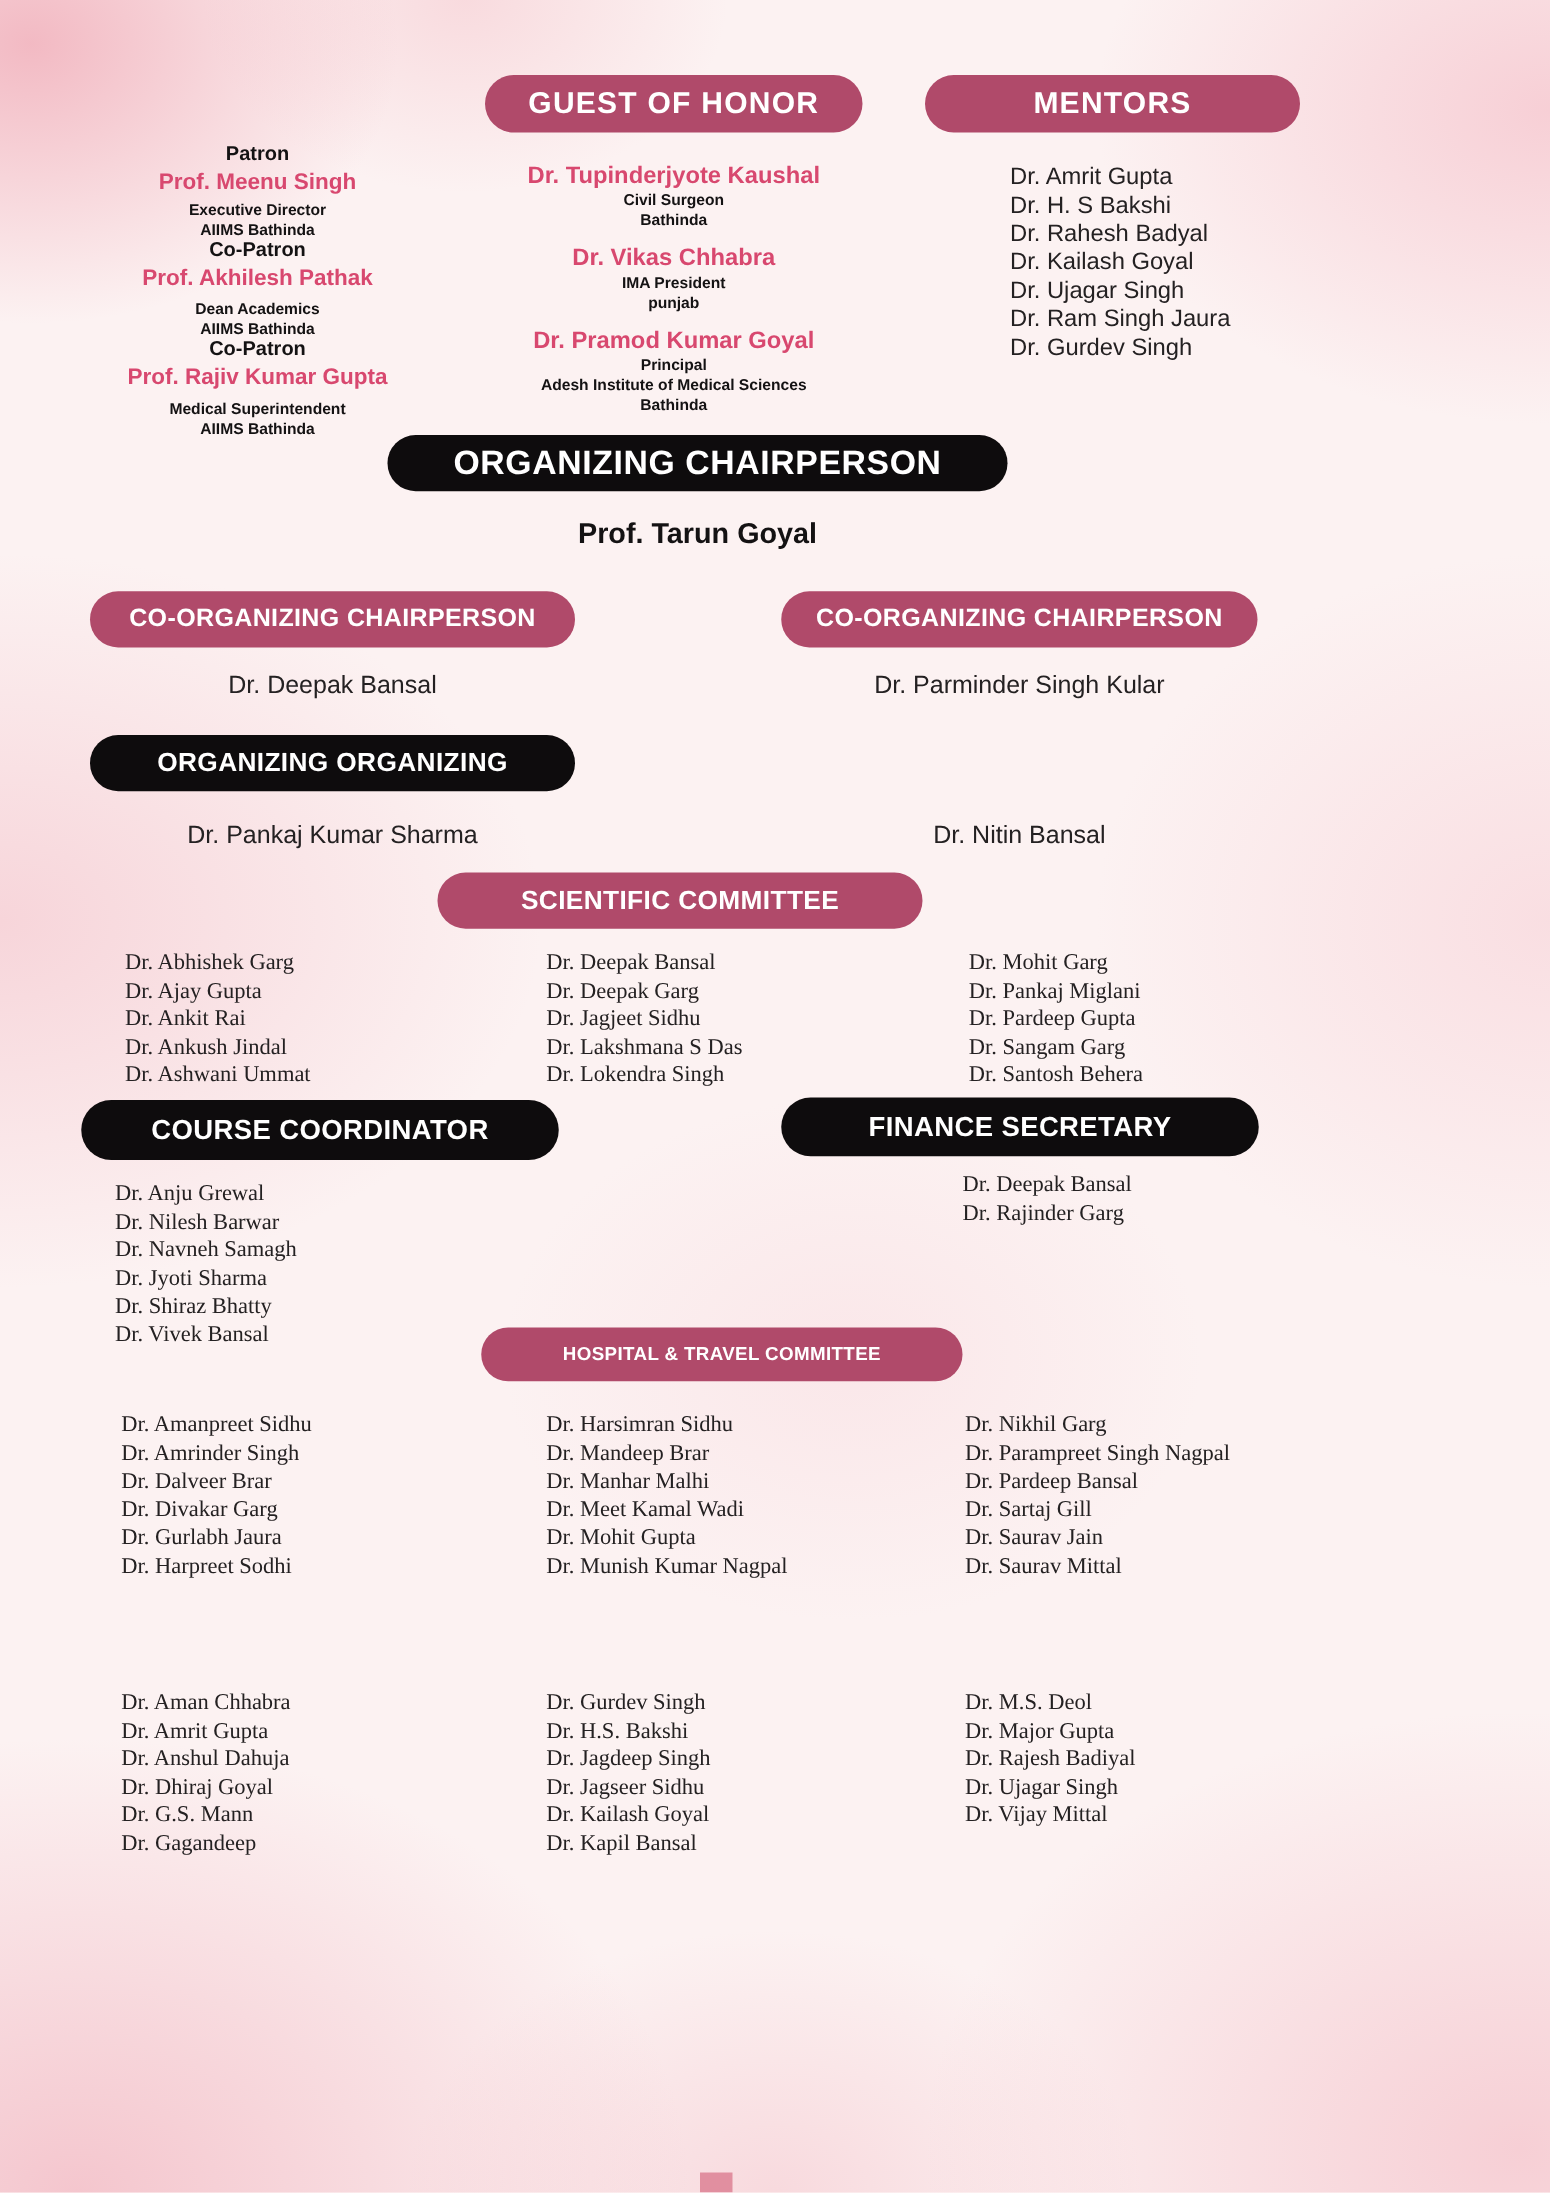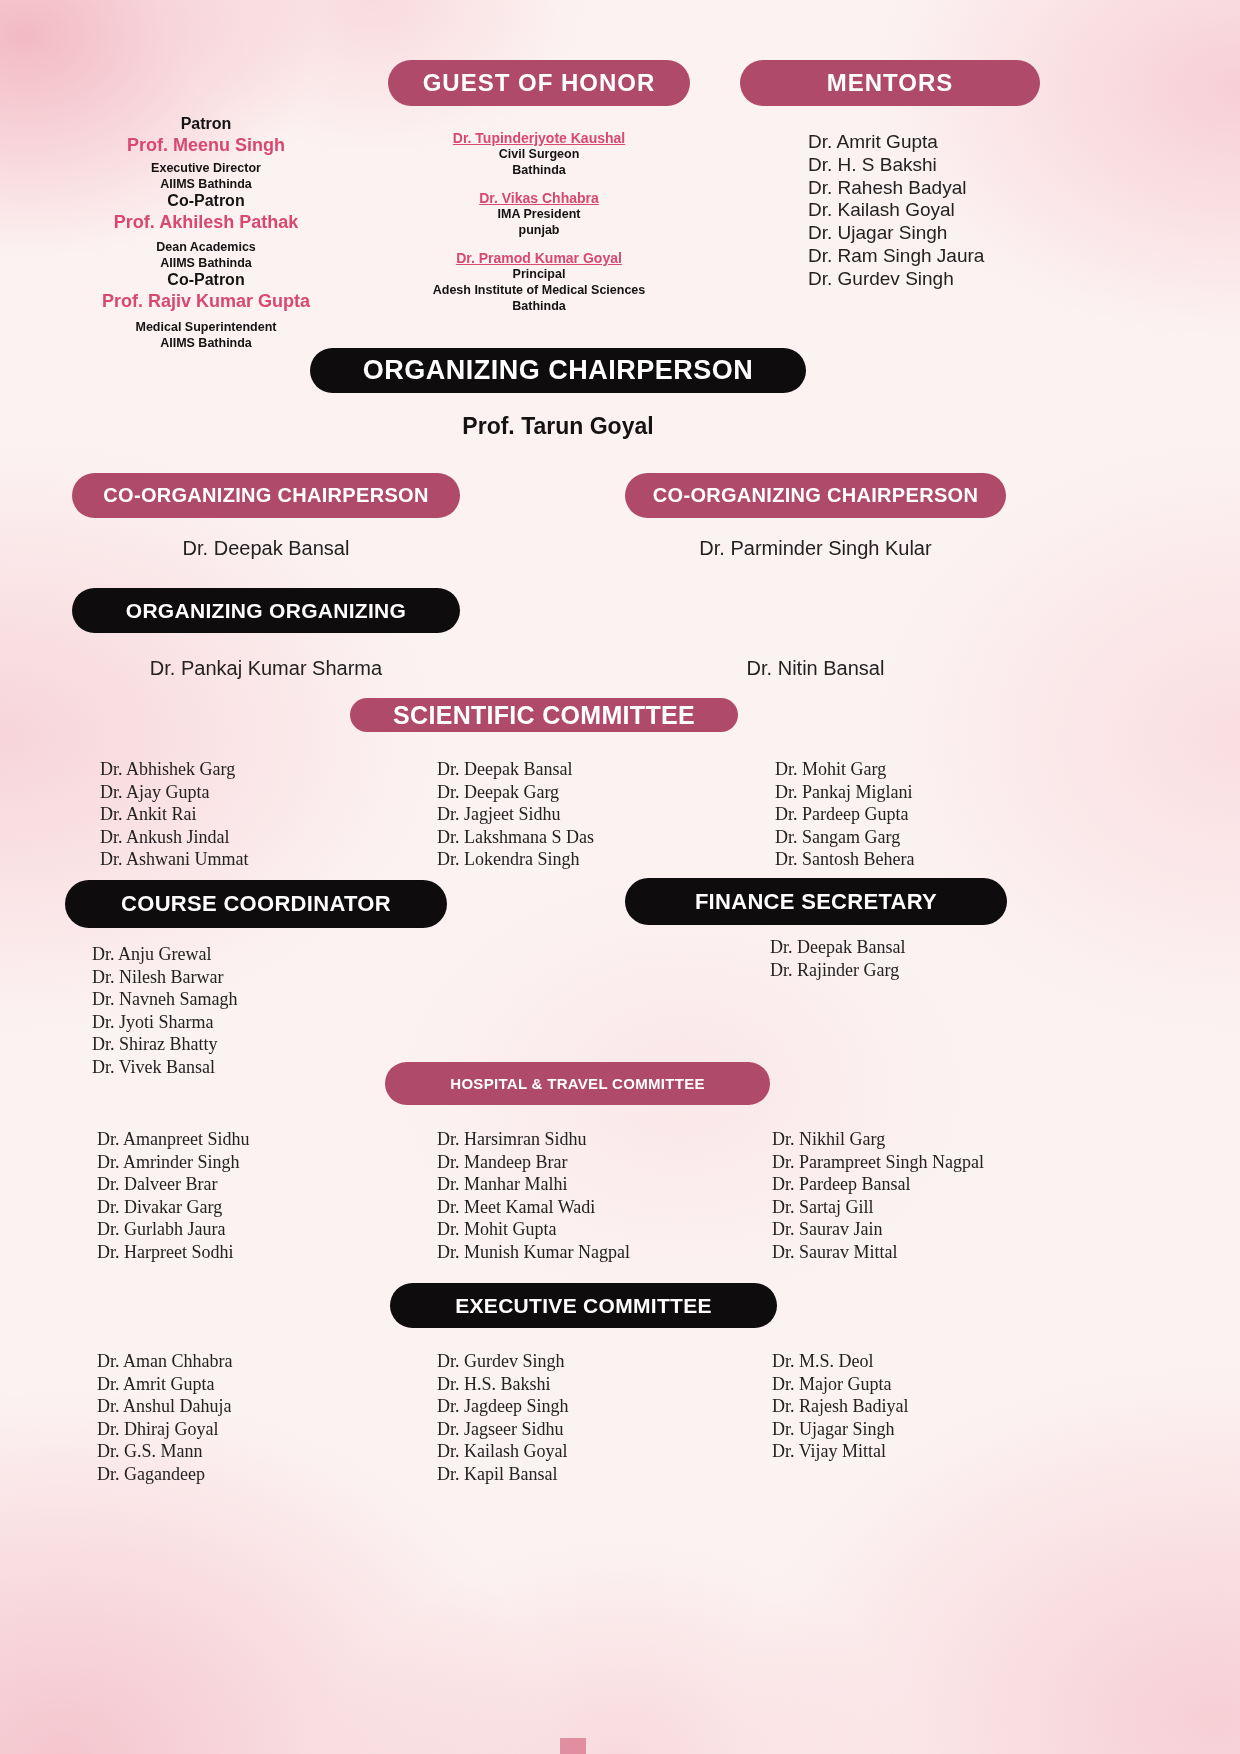--- a/index.html
+++ b/index.html
@@ -24,21 +24,21 @@
     display:flex; align-items:center; justify-content:center;
     color:#ffffff; font-weight:bold; text-align:center;
     border-radius:26px; letter-spacing:1px; white-space:nowrap;
   }
   .pill.maroon { background:#b04a6a; }
   .pill.black  { background:#0e0c0d; border-radius:24px; }
   .center { text-align:center; }
   .role   { font-weight:bold; font-size:16px; color:#141213; }
   .pname  { font-weight:bold; font-size:18px; color:#d8486f; margin-top:2px; }
   .sub    { font-weight:bold; font-size:12.5px; color:#141213; line-height:16px; }
-  .gname  { font-weight:bold; font-size:14px; color:#d8486f; margin-top:12px;text-decoration:underline; }
+  .gname  { font-weight:bold; font-size:19px; color:#d8486f; margin-top:12px; }
   .big-name { font-weight:bold; color:#141213; }
   .name-col  { font-size:18px; line-height:22.6px; color:#242122; }
   .name-col .row { white-space:nowrap;font-family:Liberation Serif, serif; }
   .mentor-col { font-size:19px; line-height:22.8px; color:#242122; }
 </style>
 </head>
 <body>
 
 <div class="poster">
 
@@ -100,21 +100,21 @@
 
   <div class="abs pill maroon" style="left:72px; top:473px; width:388px; height:45px; font-size:20px; letter-spacing:.3px;">CO-ORGANIZING CHAIRPERSON</div>
   <div class="abs pill maroon" style="left:625px; top:473px; width:381px; height:45px; font-size:20px; letter-spacing:.3px;">CO-ORGANIZING CHAIRPERSON</div>
   <div class="abs center" style="left:72px; top:537px; width:388px; font-size:20px; color:#242122;">Dr. Deepak Bansal</div>
   <div class="abs center" style="left:625px; top:537px; width:381px; font-size:20px; color:#242122;">Dr. Parminder Singh Kular</div>
 
   <div class="abs pill black" style="left:72px; top:588px; width:388px; height:45px; font-size:21px; letter-spacing:.3px;">ORGANIZING ORGANIZING</div>
   <div class="abs center" style="left:72px; top:657px; width:388px; font-size:20px; color:#242122;">Dr. Pankaj Kumar Sharma</div>
   <div class="abs center" style="left:625px; top:657px; width:381px; font-size:20px; color:#242122;">Dr. Nitin Bansal</div>
 
-  <div class="abs pill maroon" style="left:350px; top:698px; width:388px; height:34px; font-size:25px; letter-spacing:.3px;">SCIENTIFIC COMMITTEE</div>
+  <div class="abs pill maroon" style="left:350px; top:698px; width:388px; height:45px; font-size:21px; letter-spacing:.3px;">SCIENTIFIC COMMITTEE</div>
   <div class="abs name-col" style="left:100px; top:758px; width:300px;">
       <div class="row">Dr. Abhishek Garg</div>
       <div class="row">Dr. Ajay Gupta</div>
       <div class="row">Dr. Ankit Rai</div>
       <div class="row">Dr. Ankush Jindal</div>
       <div class="row">Dr. Ashwani Ummat</div>
     </div>
   <div class="abs name-col" style="left:437px; top:758px; width:300px;">
       <div class="row">Dr. Deepak Bansal</div>
       <div class="row">Dr. Deepak Garg</div>
@@ -165,21 +165,20 @@
     </div>
   <div class="abs name-col" style="left:772px; top:1128px; width:330px;">
       <div class="row">Dr. Nikhil Garg</div>
       <div class="row">Dr. Parampreet Singh Nagpal</div>
       <div class="row">Dr. Pardeep Bansal</div>
       <div class="row">Dr. Sartaj Gill</div>
       <div class="row">Dr. Saurav Jain</div>
       <div class="row">Dr. Saurav Mittal</div>
     </div>
 
-  <div class="abs pill black" style="left:390px; top:1283px; width:387px; height:45px; font-size:21px; letter-spacing:.3px;">EXECUTIVE COMMITTEE</div>
   <div class="abs name-col" style="left:97px; top:1350px; width:300px;">
       <div class="row">Dr. Aman Chhabra</div>
       <div class="row">Dr. Amrit Gupta</div>
       <div class="row">Dr. Anshul Dahuja</div>
       <div class="row">Dr. Dhiraj Goyal</div>
       <div class="row">Dr. G.S. Mann</div>
       <div class="row">Dr. Gagandeep</div>
     </div>
   <div class="abs name-col" style="left:437px; top:1350px; width:310px;">
       <div class="row">Dr. Gurdev Singh</div>

